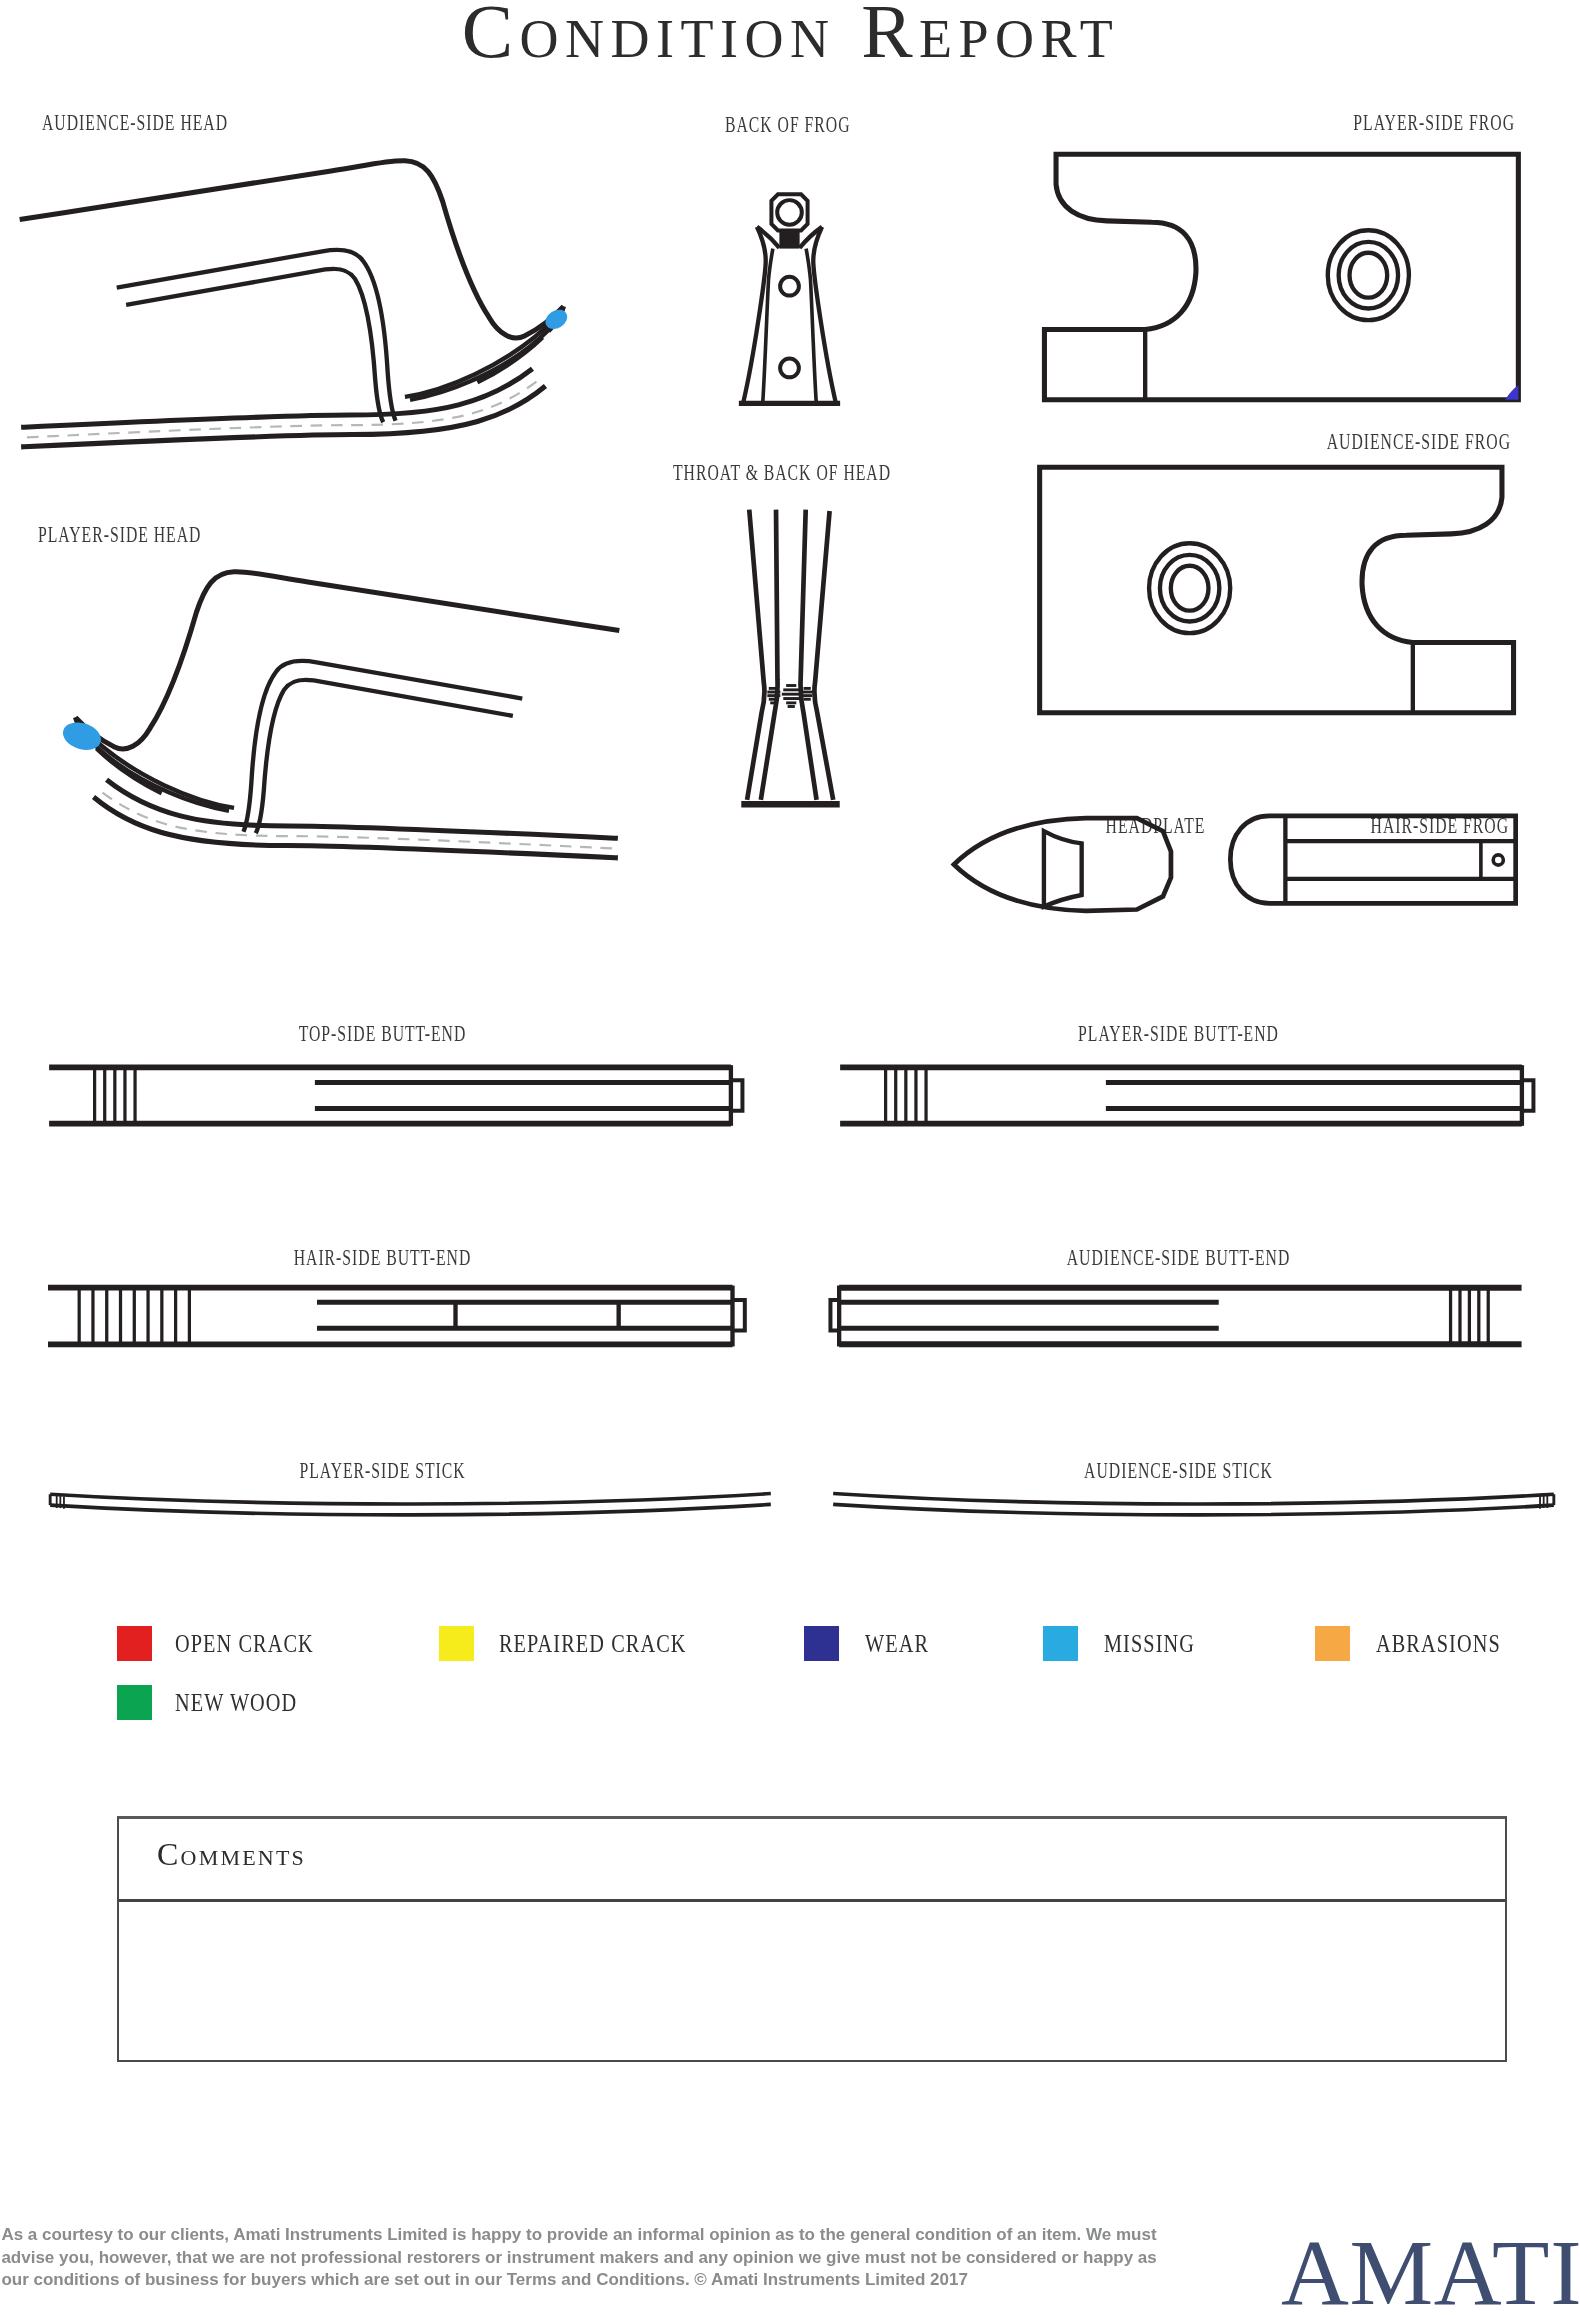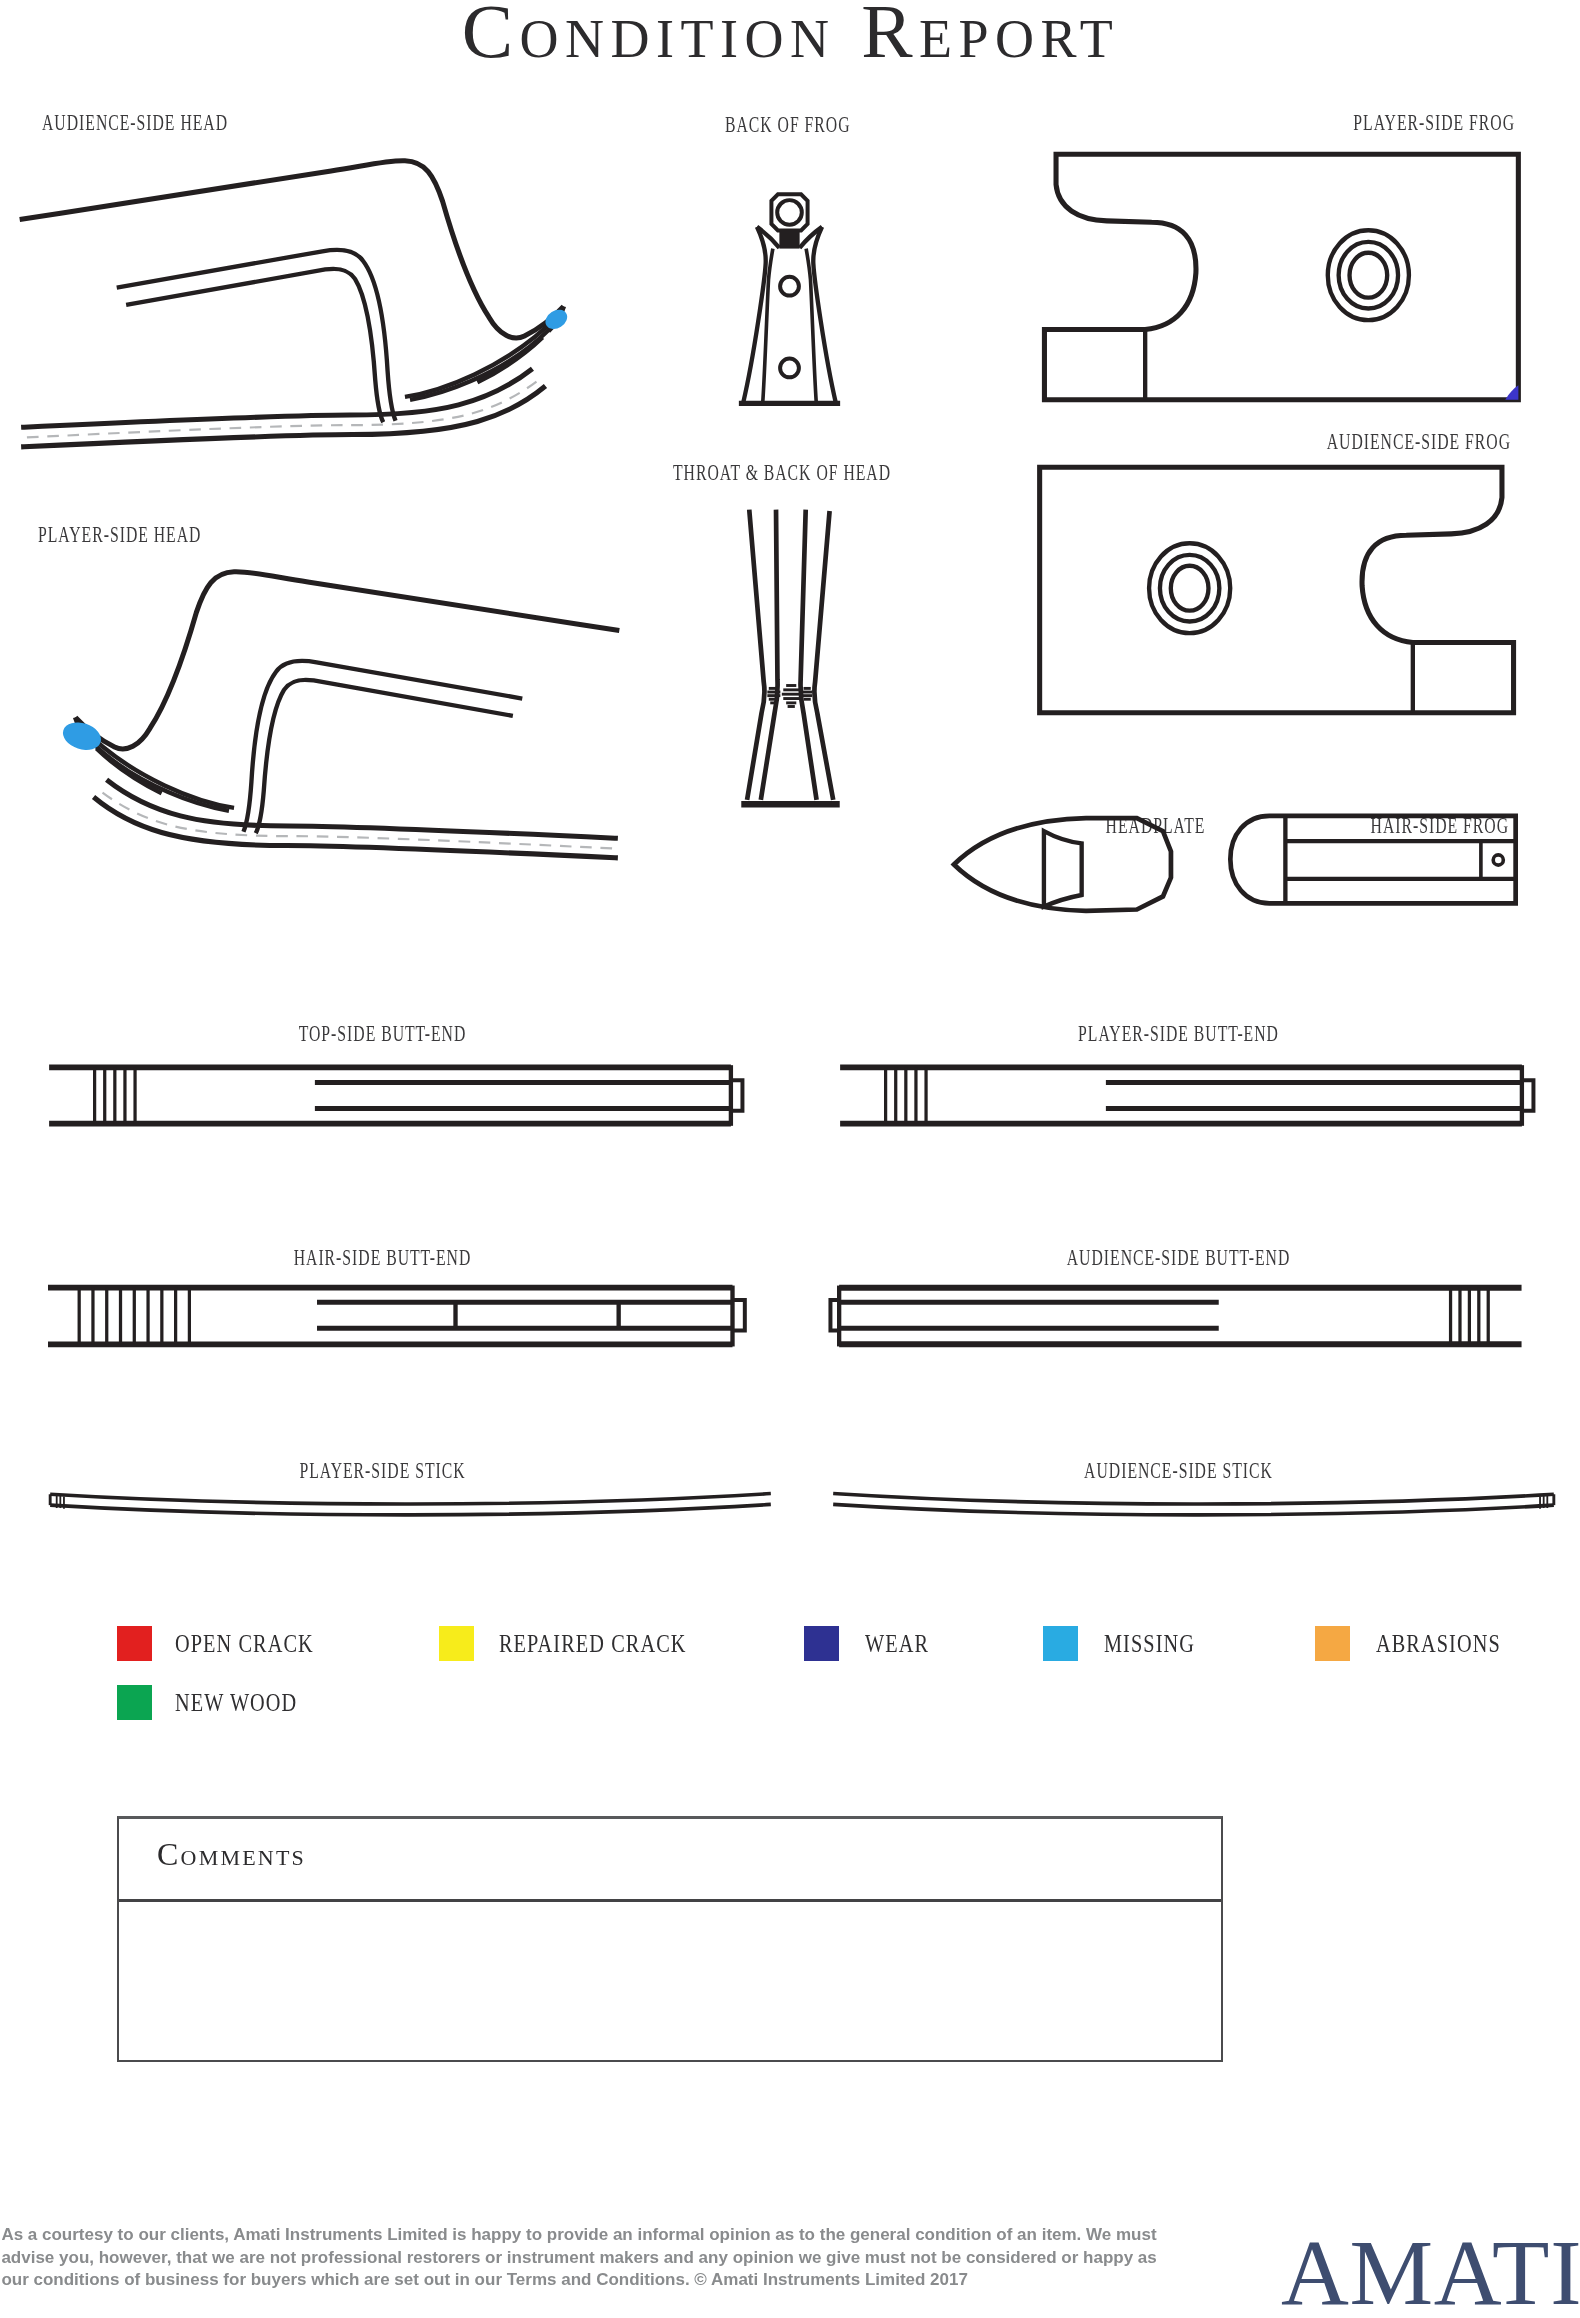--- a/index.html
+++ b/index.html
@@ -12,21 +12,21 @@
           letter-spacing:1.4px;color:#3a393b;white-space:nowrap;transform:scaleX(0.70);}
   .lab-left{transform-origin:0 50%;}
   .lab-center{text-align:center;transform-origin:50% 50%;}
   .lab-right{text-align:right;transform-origin:100% 50%;}
   .draw{position:absolute;}
   .draw svg{display:block;overflow:visible;}
   .legend-swatch{position:absolute;width:35px;height:35px;}
   .legend-label{position:absolute;font-family:"Liberation Serif",serif;font-size:26px;
           letter-spacing:1.4px;color:#2f2e30;white-space:nowrap;line-height:35px;
           transform:scaleX(0.78);transform-origin:0 50%;}
-  .comments-box{position:absolute;left:117px;top:1816px;width:1106px;height:246px;
+  .comments-box{position:absolute;left:117px;top:1816px;width:1390px;height:246px;
           box-sizing:border-box;border:2.9px solid #4b4b4d;border-top:3.6px solid #58595b;background:#ffffff;}
   .comments-header{position:absolute;left:38px;top:17.4px;font-variant:small-caps;
           font-size:32px;letter-spacing:2.2px;color:#2c2b2d;}
   .comments-divider{position:absolute;left:0;top:80px;width:100%;height:2.9px;background:#434345;}
   .comments-input{position:absolute;left:0;top:83px;width:100%;height:158px;}
   .footer-text{position:absolute;left:1.4px;top:2224px;width:1160px;
           font-family:"Liberation Sans",sans-serif;font-size:17px;line-height:22.5px;
           color:#898b8d;letter-spacing:0;font-weight:bold;}
   .footer-text div{white-space:nowrap;}
   .brand-logo{position:absolute;left:1281px;top:2231px;width:290px;

